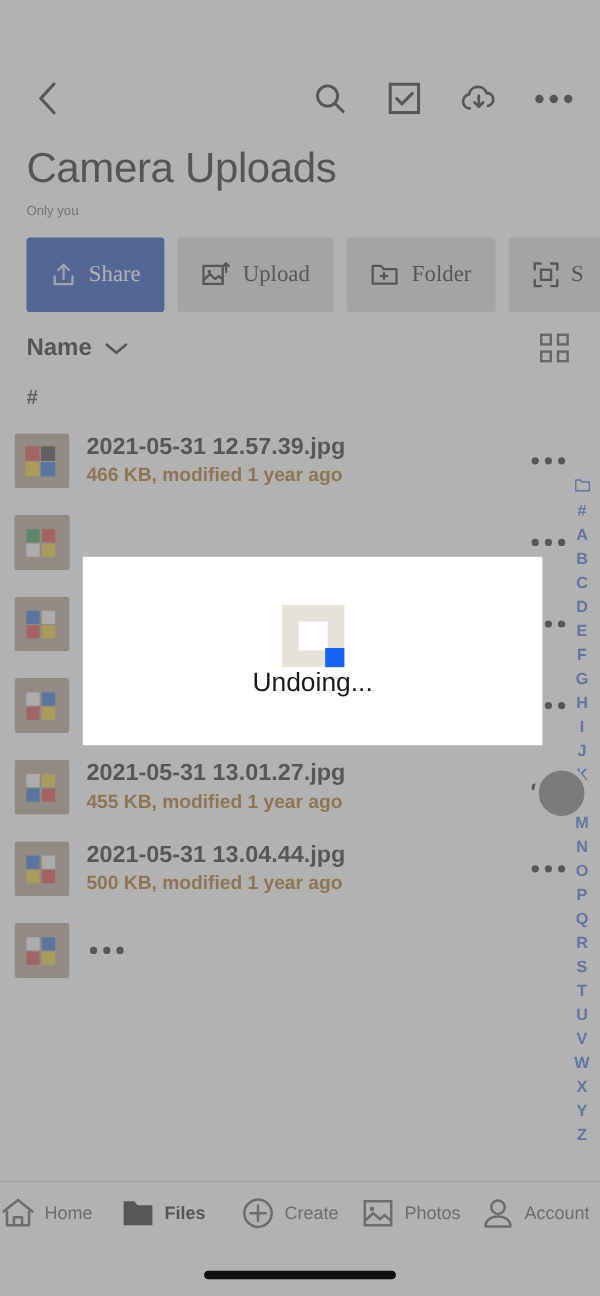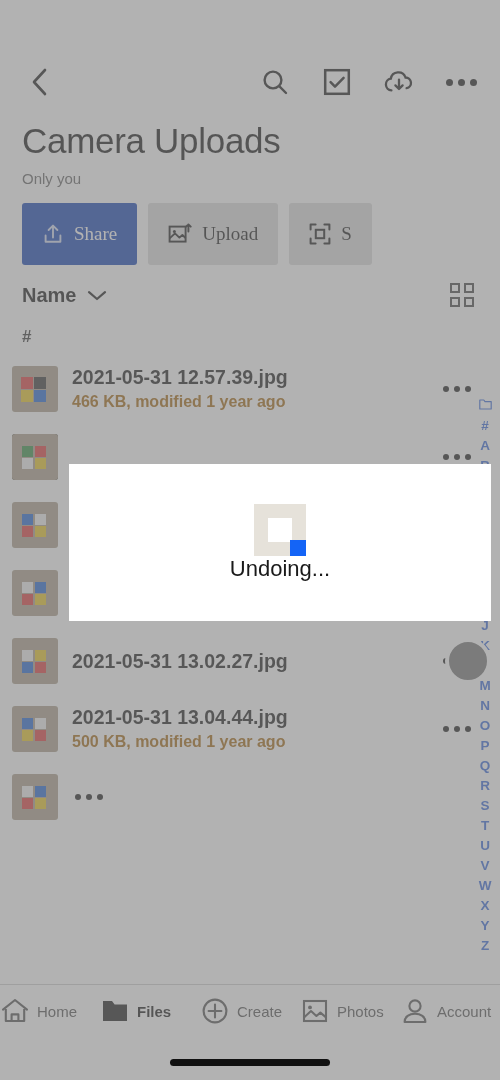--- a/index.html
+++ b/index.html
@@ -45,21 +45,21 @@
   .nav-ico { width:34px; height:34px; display:flex; align-items:center; justify-content:center; }
   .dots3 { display:flex; gap:5px; align-items:center; }
   .dots3 i { width:7px; height:7px; border-radius:50%; background:#111; display:block; }
 
   
   .titlewrap { padding:6px 22px 0 22px; }
   .page-title {
     font-size:35px; line-height:46px; color:#0d0d0d; font-weight:400;
     letter-spacing:-0.3px;
   }
-  .page-sub { font-size:15px; color:#5d5d5d; margin-top:6px; }
+  .page-sub { font-size:11px; color:#5d5d5d; margin-top:6px; }
 
   
   .actions {
     display:flex; gap:11px; padding:16px 0 0 22px;
     overflow:hidden;
     font-family:Liberation Serif, serif;
   }
   .act {
     height:62px; border-radius:3px; display:flex; align-items:center;
     gap:10px; padding:0 20px; flex:0 0 auto;
@@ -137,21 +137,21 @@
   .bn-item.active .bn-label { color:#0d0d0d; font-weight:700; }
   .homebar {
     position:absolute; bottom:14px; left:50%; transform:translateX(-50%);
     width:160px; height:7px; border-radius:4px; background:#111;
     z-index:60;
   }
 
   
   .modal {
     position:absolute; z-index:70;
-    left:69px; top:464px; width:422px; height:157px;
+    left:69px; top:464px; width:383px; height:157px;
     background:#fff;
     display:flex; flex-direction:column; align-items:center; justify-content:center;
   }
   .spinner { position:relative; width:52px; height:52px; }
   .spinner .ring {
     position:absolute; inset:0; border:14px solid #e6e2da; background:transparent;
   }
   .spinner .blue {
     position:absolute; right:0; bottom:0; width:16px; height:16px; background:#1464f6;
   }
@@ -241,20 +241,27 @@
     <div class="act">
       <svg width="24" height="22" viewBox="0 0 24 22">
         <rect x="1.6" y="3.6" width="16" height="15" fill="none" stroke="#111" stroke-width="1.9"></rect>
         <circle cx="6.4" cy="8.4" r="1.5" fill="#111"></circle>
         <path d="M1.6 15.4 7 10.4l4.4 4.2 3-2.6 3.2 3" fill="none" stroke="#111" stroke-width="1.9" stroke-linejoin="round"></path>
         <path d="M20.4 8.6V1.4m0 0-2.3 2.3M20.4 1.4l2.3 2.3" fill="none" stroke="#111" stroke-width="1.9" stroke-linecap="round" stroke-linejoin="round"></path>
       </svg>
       <span>Upload</span>
     </div>
     <div class="act">
+      <svg width="24" height="22" viewBox="0 0 24 22">
+        <path d="M1.6 18.4V3.6h7l2.2 2.6h10.6v12.2Z" fill="none" stroke="#111" stroke-width="1.9" stroke-linejoin="round"></path>
+        <path d="M11 9.4v5.4M8.3 12.1h5.4" stroke="#111" stroke-width="1.9" stroke-linecap="round"></path>
+      </svg>
+      <span>Folder</span>
+    </div>
+    <div class="act">
       <svg width="22" height="22" viewBox="0 0 22 22">
         <path d="M1.6 6.6v-5h5M15.4 1.6h5v5M20.4 15.4v5h-5M6.6 20.4h-5v-5" fill="none" stroke="#111" stroke-width="2" stroke-linecap="round" stroke-linejoin="round"></path>
         <rect x="6.8" y="6.8" width="8.4" height="8.4" fill="none" stroke="#111" stroke-width="2"></rect>
       </svg>
       <span>S</span>
     </div>
   </div>
 
   <div class="sortbar">
     <div class="sort-left">
@@ -372,21 +379,22 @@
       <div class="thumb">
         <svg width="46" height="46" viewBox="0 0 46 46">
           <rect width="46" height="46" fill="#a89a86"></rect>
           <rect x="10" y="12" width="11" height="11" fill="#eee"></rect>
             <rect x="23" y="12" width="11" height="11" fill="#e8c21a"></rect>
           <rect x="10" y="24" width="11" height="11" fill="#1a5fd0"></rect>
             <rect x="23" y="24" width="11" height="11" fill="#d33"></rect>
         </svg>
       </div>
       <div class="row-text">
-        <div class="row-name">2021-05-31 13.02.27.jpg</div>
+        <div class="row-name">2021-05-31 13.01.27.jpg</div>
+        <div class="row-meta">455 KB, modified 1 year ago</div>
       </div>
       <div class="row-more">
         <span class="dots3">
             <i></i>
             <i></i>
             <i></i>
           </span>
       </div>
     </div>
 

